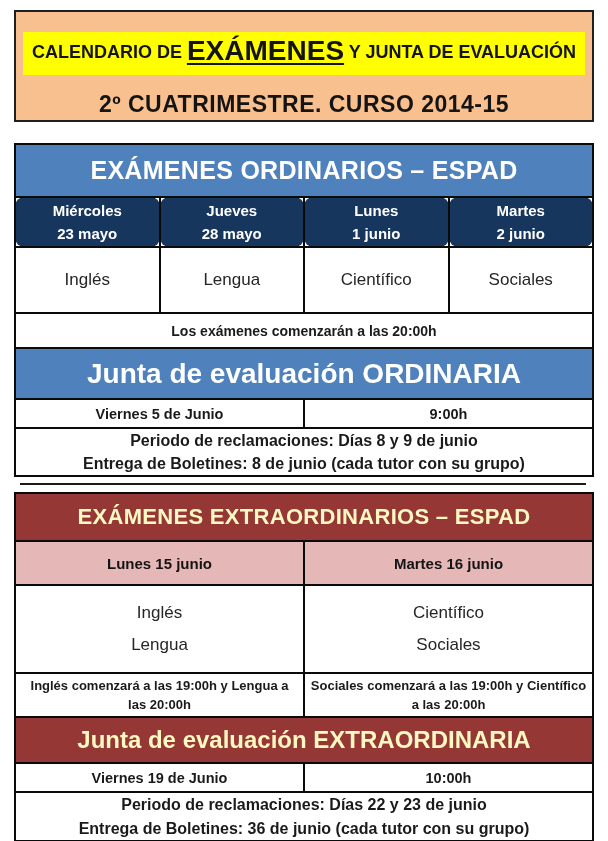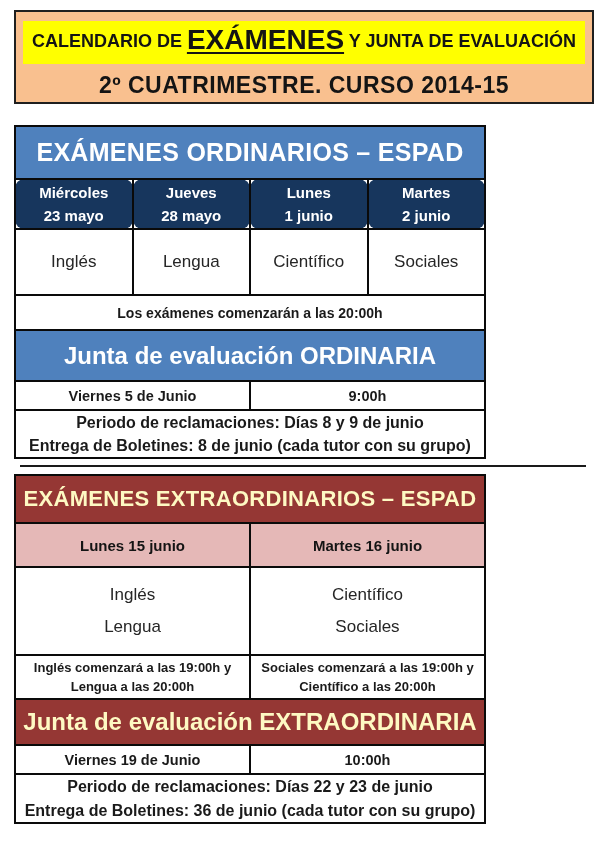--- a/index.html
+++ b/index.html
@@ -9,46 +9,46 @@
     font-family: "Liberation Sans", sans-serif;
     color: #1a1a1a;
     position: relative;
     overflow: hidden;
   }
   .page { width: 608px; height: 841px; }
 
   
   .header-box {
     margin: 10px 14px 0 14px;
-    width: 580px; height: 94px;
+    width: 580px; height: 112px;
     background: var(--header_bg, #f9c08f);
     border: 2px solid #1f1f1f;
     text-align: center;
-    padding-top: 9px;
+    padding-top: 20px;
   }
   .title-line { line-height: 36px; }
   .title-hl {
     display: inline-block;
     background: var(--highlight, #ffff00);
     padding: 1px 9px 2px 9px;
     white-space: nowrap;
   }
   .t-sm { font-size: 18px; font-weight: bold; color: #141414; vertical-align: 2px; }
   .t-lg {
     font-size: 28px; font-weight: bold; color: #141414;
     text-decoration: underline;
     text-decoration-thickness: 2px;
     text-underline-offset: 3px;
   }
-  .subtitle { margin-top: 8px; font-size: 23px; font-weight: bold; color: #141414; letter-spacing: 0.5px; }
+  .subtitle { margin-top: 16px; font-size: 23px; font-weight: bold; color: #141414; letter-spacing: 0.5px; }
 
   
   table.tbl {
     margin-left: 14px;
-    width: 472px;
+    width: 580px;
     border-collapse: collapse;
     table-layout: fixed;
   }
   table.tbl td {
     border: 2px solid #0a0a0a;
     text-align: center;
     vertical-align: middle;
     padding: 0 4px;
   }
   .tbl-ord { margin-top: 21px; }
@@ -60,21 +60,21 @@
   .row-days td {
     background: var(--navy, #17365d);
     color: #ffffff; font-weight: bold; font-size: 15px;
     height: 50px; line-height: 1.55; border-radius: 9px;
   }
   .row-days td + td { border-left: 2px solid #51709b; }
   .row-subjects td { height: 66px; font-size: 17px; font-weight: normal; color: #262626; }
   .row-note td { height: 35px; font-size: 14px; font-weight: bold; }
   .c-junta-blue {
     background: var(--blue, #4f81bd);
-    color: #ffffff; font-weight: bold; font-size: 24px; height: 51px;
+    color: #ffffff; font-weight: bold; font-size: 28px; height: 51px;
   }
   .row-when td { height: 29px; font-size: 14.5px; font-weight: bold; }
   .row-reclam td { height: 41px; font-size: 16px; font-weight: bold; line-height: 1.45; }
 
   
   .separator {
     margin: 6px 0 0 20px;
     width: 566px; height: 0;
     border-top: 2px solid #1a1a1a;
   }

